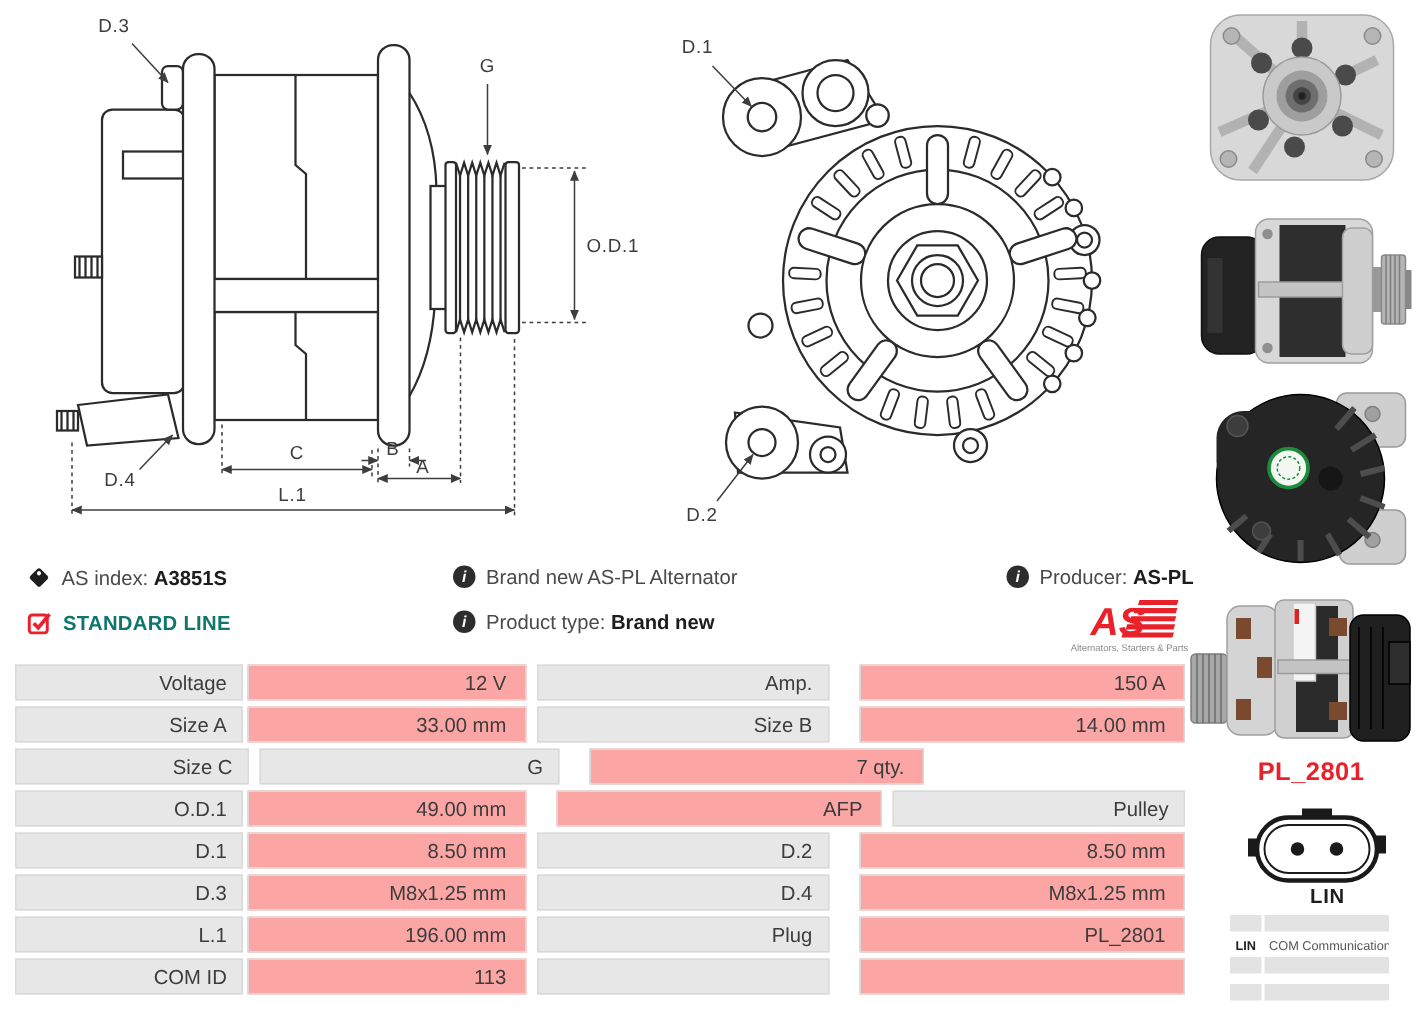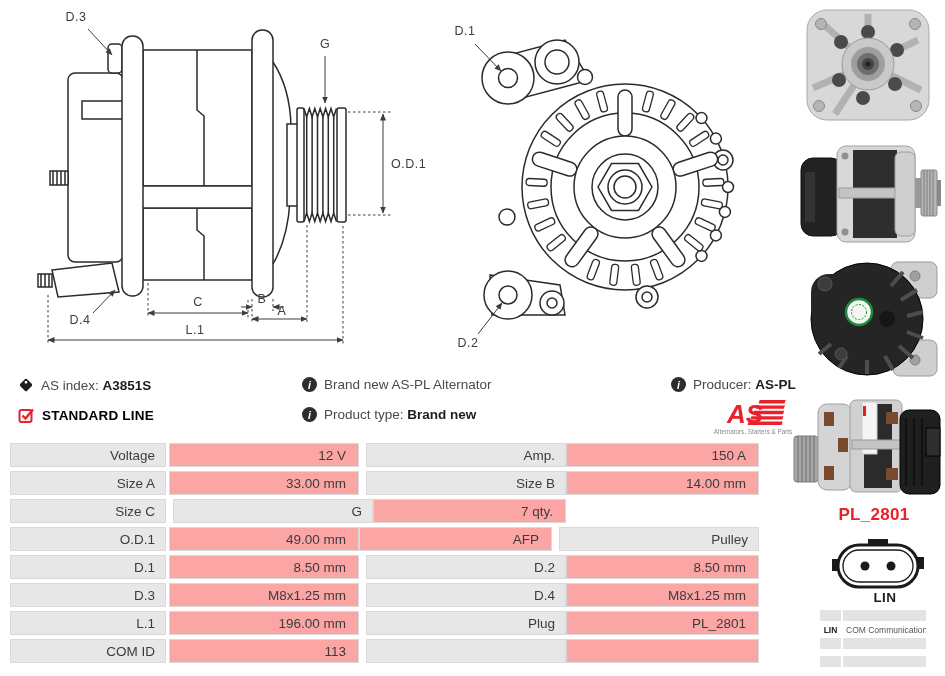--- a/index.html
+++ b/index.html
@@ -11,33 +11,33 @@
   
   .dim-label{font-family:"Liberation Sans",sans-serif;font-size:12.5px;fill:#3d3d3d;letter-spacing:.5px;}
   .dim-line{stroke:#3d3d3d;stroke-width:1;fill:none;}
   .dim-dot{stroke:#3d3d3d;stroke-width:1;fill:none;stroke-dasharray:2.5 2.5;}
   .ln{stroke:#2b2b2b;stroke-width:1.5;fill:none;}
   .lnf{stroke:#2b2b2b;stroke-width:1.5;fill:#fff;}
 
   
   .info-item{position:absolute;display:flex;align-items:center;gap:7px;font-size:13.5px;color:#4a4a4a;white-space:nowrap;}
   .info-item b{color:#1d1d1d;}
-  .std-line{color:#000000;font-weight:bold;letter-spacing:.2px;}
+  .std-line{color:#0f766e;font-weight:bold;letter-spacing:.2px;}
   .iicon{width:15px;height:15px;border-radius:50%;background:#2d2d2d;color:#fff;display:inline-flex;
          align-items:center;justify-content:center;font-size:10.5px;font-weight:bold;font-style:italic;flex:0 0 15px;}
 
   
   .spec-table{position:absolute;left:10px;top:443px;width:780px;}
   .spec-row{display:flex;margin-bottom:4px;height:24px;}
   .cell{box-sizing:border-box;border:1px solid #d9d9d9;font-size:13.5px;display:flex;
         align-items:center;justify-content:flex-end;color:#3c3c3c;}
   .cl{background:#e8e7e7;width:156px;padding-right:10px;}
   .cv{background:#fca5a5;width:190px;padding-right:12px;margin-left:3px;}
   .cl2{margin-left:7px;width:200px;}
-  .cv2{margin-left:0;width:193px;}
+  .cv2{margin-left:20px;width:223px;}
 
   
   .plug-title{position:absolute;left:795px;top:505px;width:158px;text-align:center;
               font-size:17px;font-weight:bold;color:#e8212a;letter-spacing:.3px;}
   .lin-label{position:absolute;left:825px;top:590px;width:120px;text-align:center;
              font-size:13.5px;font-weight:bold;color:#1d1d1d;letter-spacing:.5px;}
   .pin-table{position:absolute;left:820px;top:610px;width:106px;}
   .pin-row{display:flex;gap:2px;margin-bottom:2px;}
   .pin-c1{width:21px;height:11px;background:#e3e3e3;font-size:8.5px;font-weight:bold;color:#222;
           display:flex;align-items:center;justify-content:center;}

